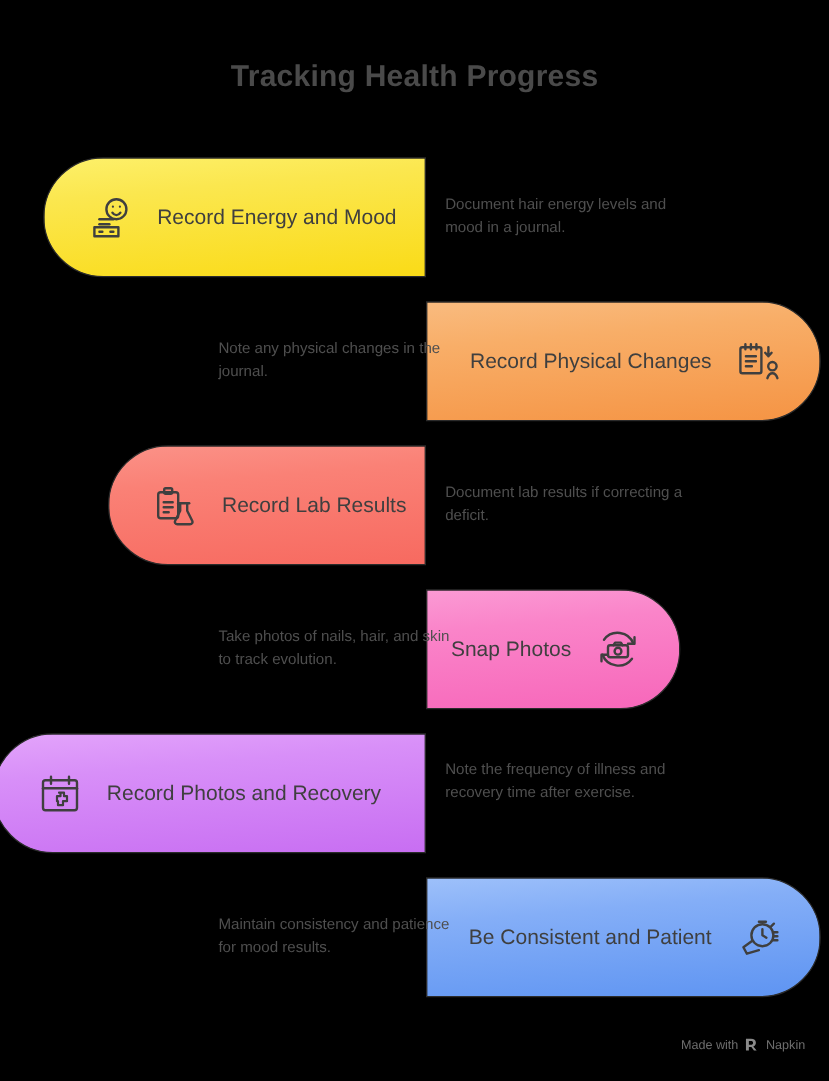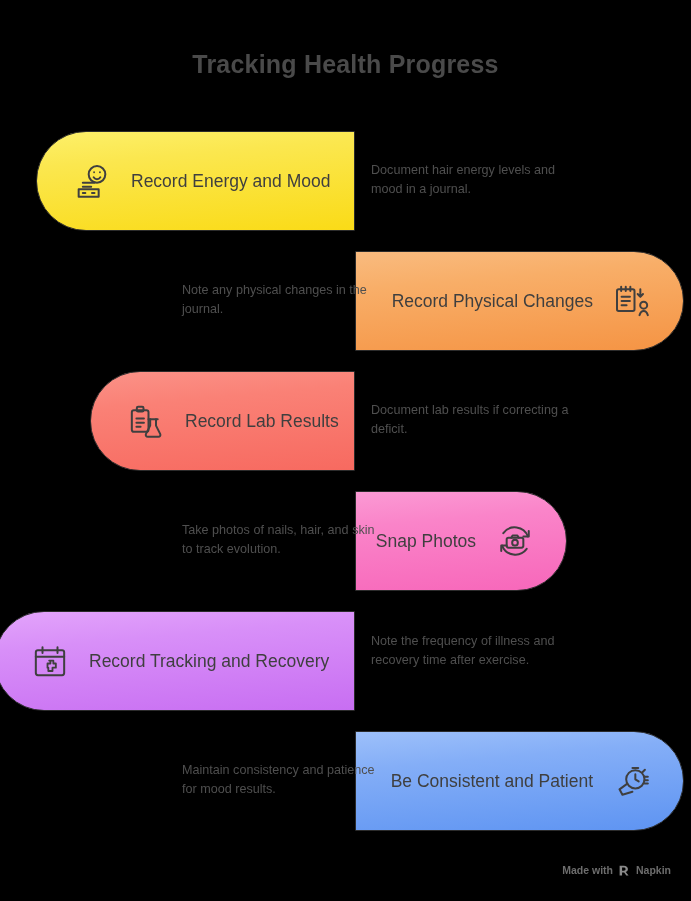--- a/index.html
+++ b/index.html
@@ -118,23 +118,24 @@
   .c-pink   { background: linear-gradient(175deg, #fb9ad4 0%, #fa84c9 30%, #f767ba 100%); }
   .c-purple { background: linear-gradient(175deg, #e3a4fb 0%, #d88ff8 30%, #c86ef2 100%); }
   .c-blue   { background: linear-gradient(175deg, #9dc0fa 0%, #84aef7 30%, #5e94f2 100%); }
 
   
   .watermark {
     position: absolute;
     right: 14px;
     bottom: 24px;
     display: flex;
+    align-items: center;
     gap: 5px;
     font-size: 10.5px;
-    font-weight: bold;
+    font-weight: normal;
     color: #6d6d6d;
   }
   .watermark svg { display: block; }
 </style>
 </head>
 <body>
 
 <div class="page">
 
   <div class="title">Tracking Health Progress</div>
@@ -212,21 +213,21 @@
   <div class="row" style="top:611px;">
     <div class="pill left c-purple" style="left:-6px; width:361px;">
       <span class="pill-icon">
         <svg viewBox="0 0 48 48" fill="none" stroke="#3f3f3f" stroke-width="2.4" stroke-linecap="round" stroke-linejoin="round">
           <rect x="7" y="11" width="34" height="30" rx="2.5"></rect>
           <path d="M7 19h34"></path>
           <path d="M15 7.5v7M33 7.5v7"></path>
           <path d="M21 27h3.5v-3.5h-1.5v0h5v3.5H31v5h-4v4h-5v-4h-1z" stroke-width="2.2"></path>
         </svg>
       </span>
-      <span class="pill-label">Record Tracking and Recovery</span>
+      <span class="pill-label">Record Photos and Recovery</span>
     </div>
     <div class="desc to-right" style="top:21px;">Note the frequency of illness and recovery time after exercise.</div>
   </div>
 
   <div class="row" style="top:731px;">
     <div class="pill right c-blue" style="left:355px; width:329px;">
       <span class="pill-label">Be Consistent and Patient</span>
       <span class="pill-icon">
         <svg viewBox="0 0 48 48" fill="none" stroke="#3f3f3f" stroke-width="2.4" stroke-linecap="round" stroke-linejoin="round">
           <circle cx="28" cy="22" r="11"></circle>

